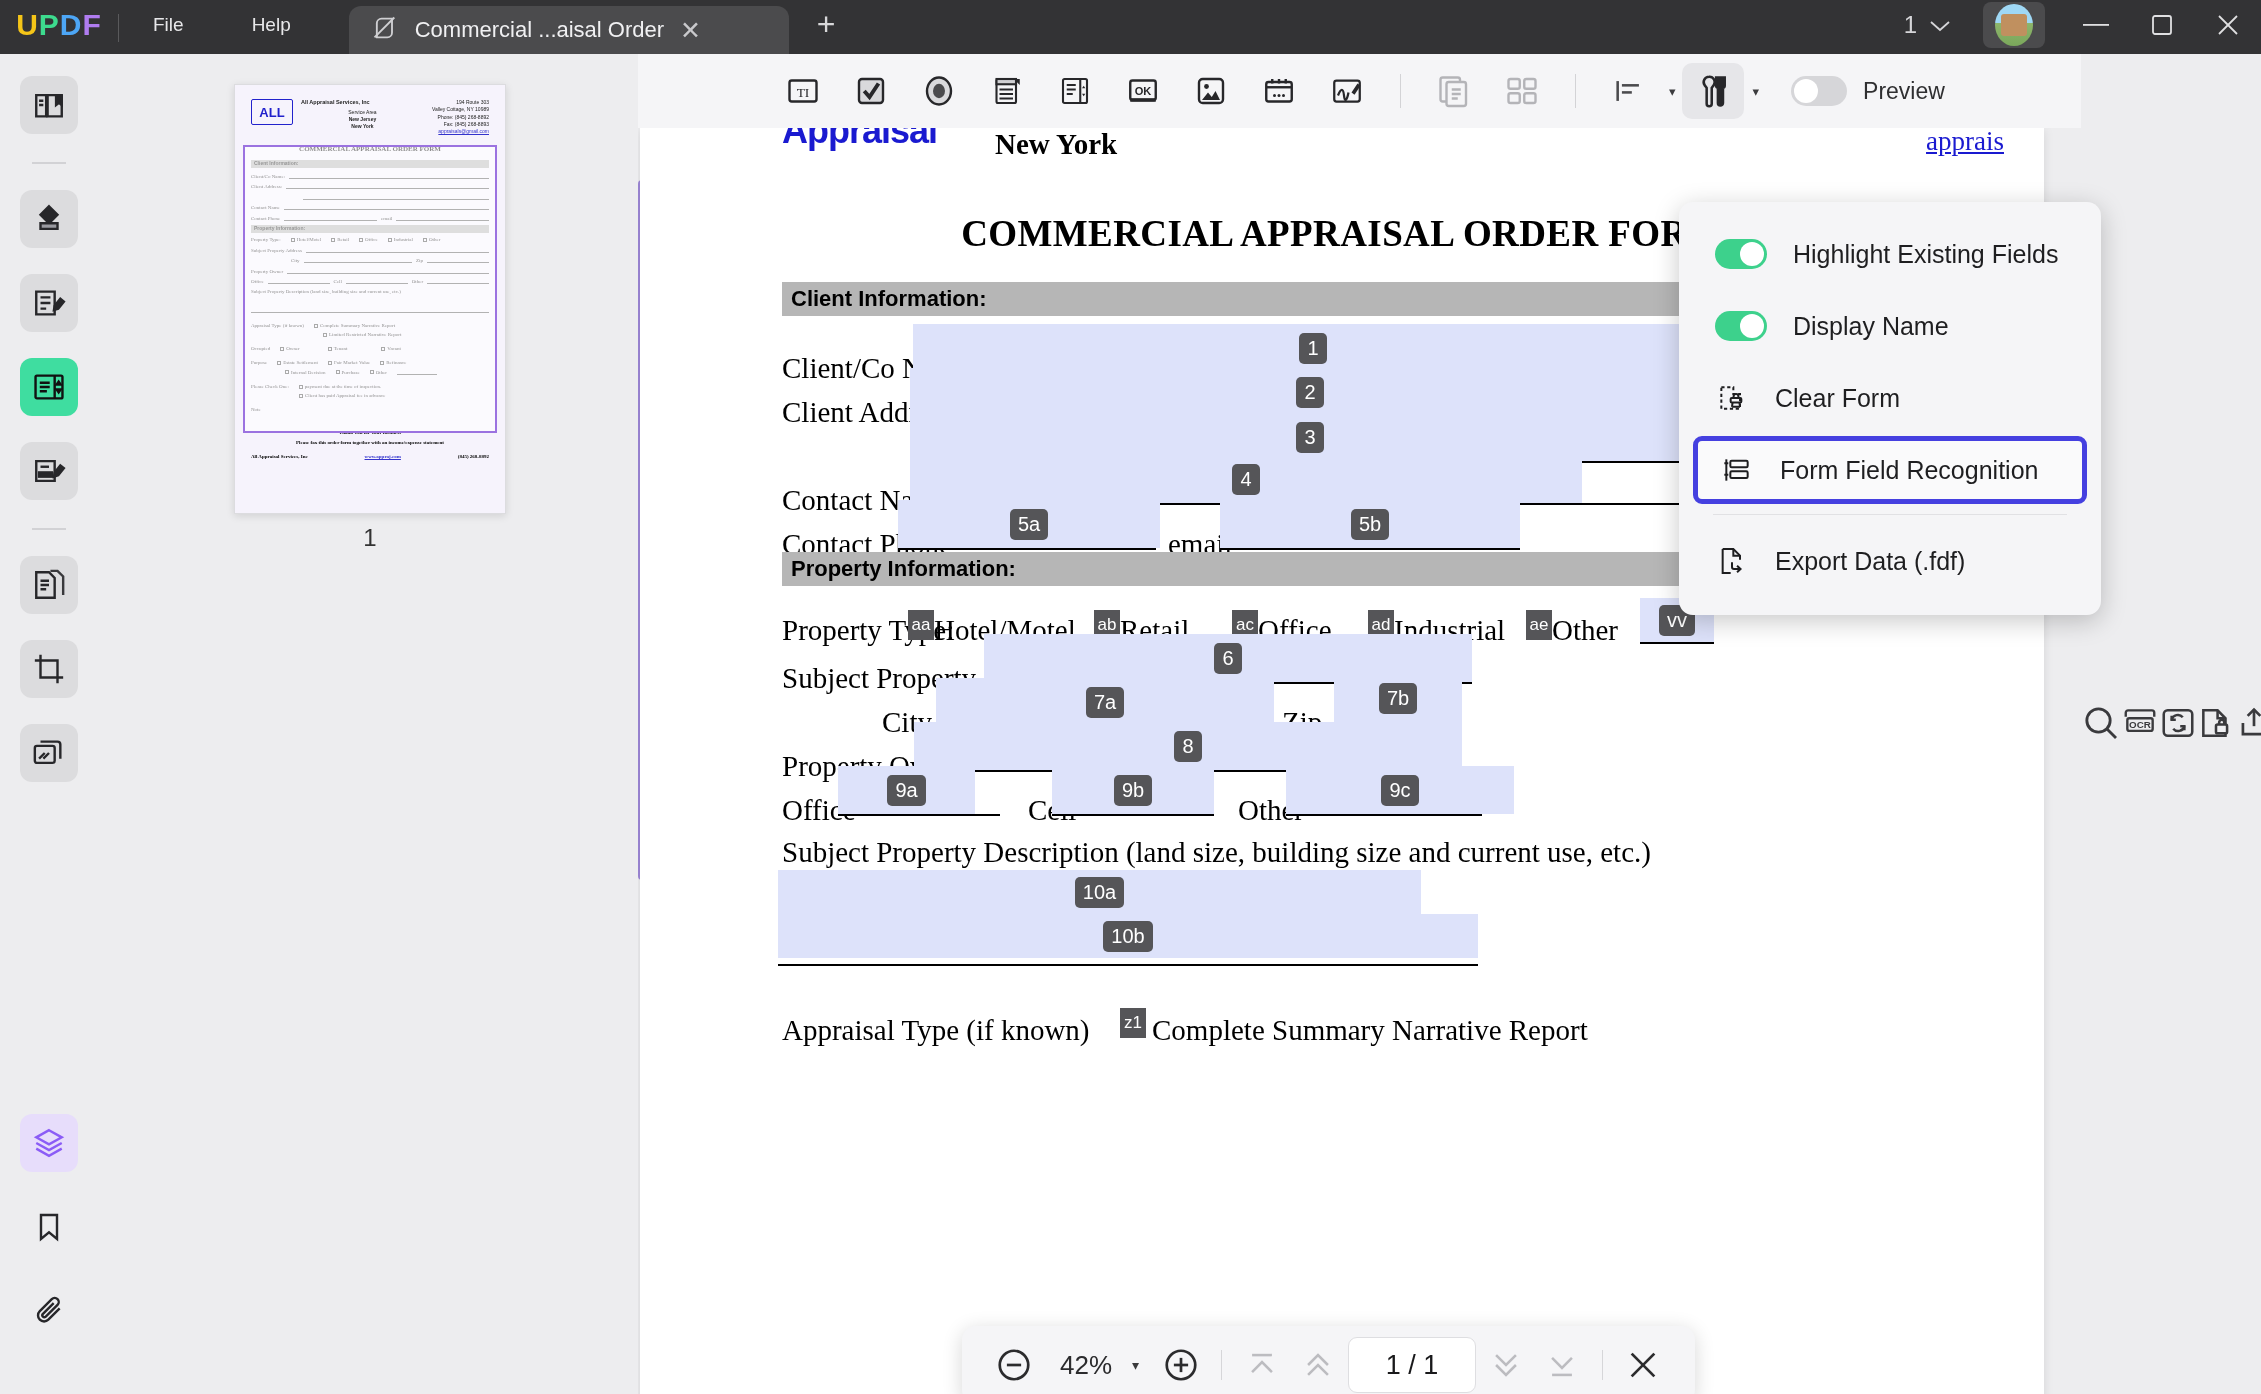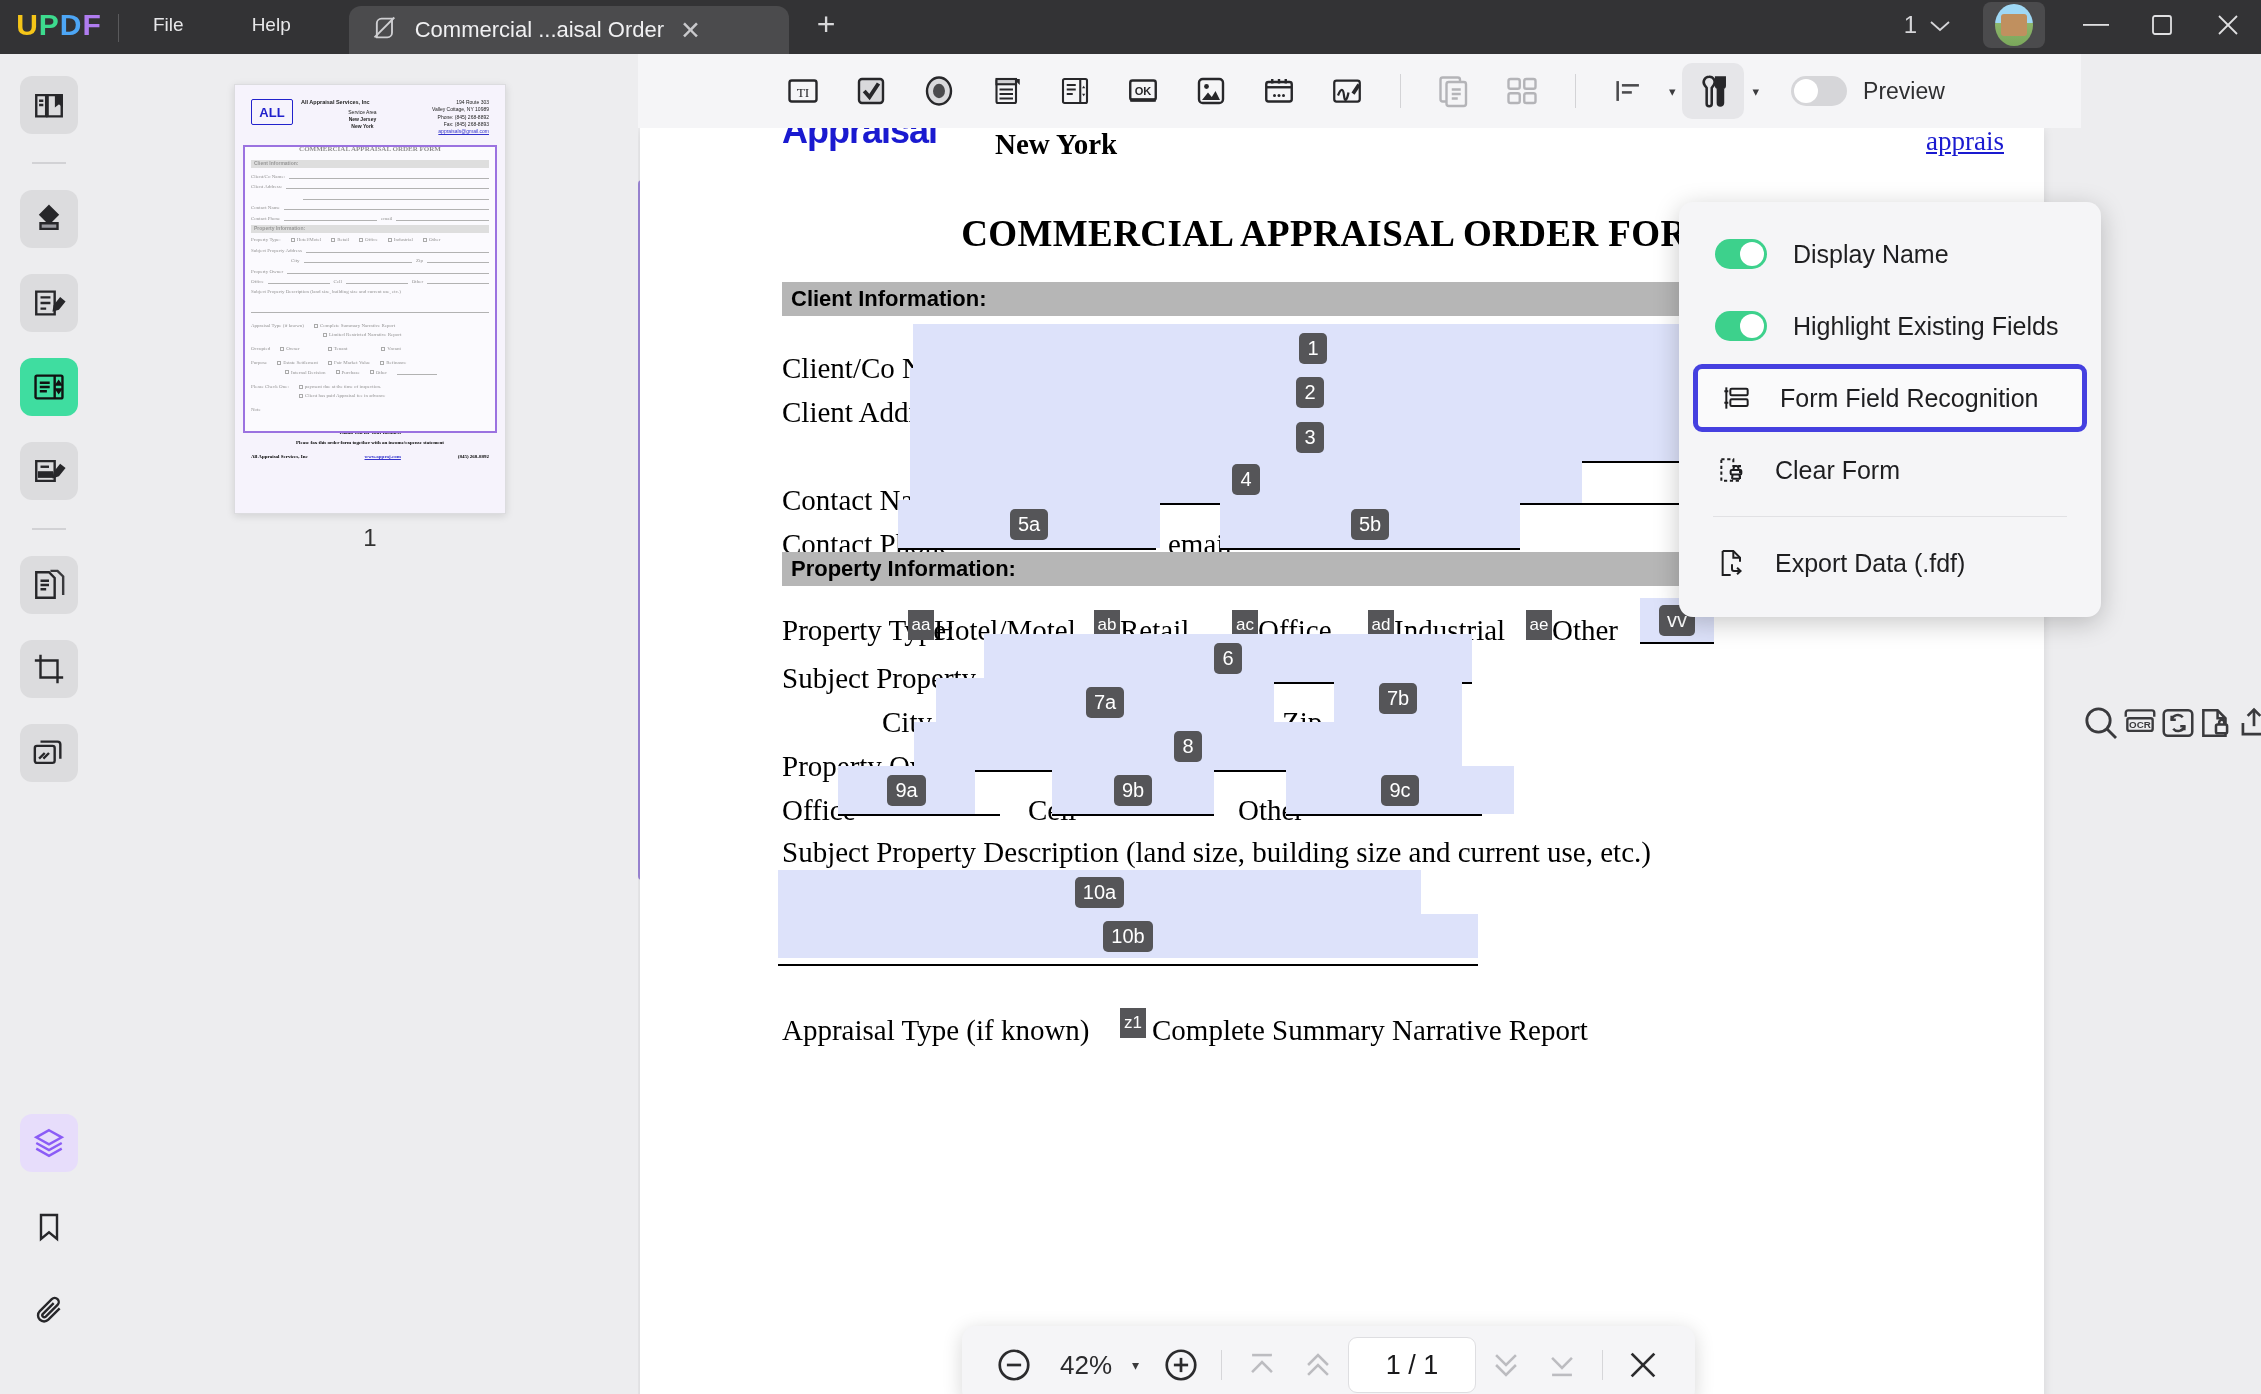--- a/index.html
+++ b/index.html
@@ -984,47 +984,47 @@
         <path d="M4 5h16v11H13l-3 4-.4-4H4z"></path>
           <path d="M7.5 9h9M7.5 12h6"></path>
       </svg>
     </div>
     <div style="height:30px"></div>
   </div>
 
   <div class="dropdown">
     <div class="dd-item">
       <div class="tgl-on"></div>
-      <span>Display Name</span>
+      <span>Highlight Existing Fields</span>
     </div>
     <div class="dd-item">
       <div class="tgl-on"></div>
-      <span>Highlight Existing Fields</span>
+      <span>Display Name</span>
+    </div>
+    <div class="dd-item">
+      <span class="dd-icon">
+        <svg width="32" height="32" viewBox="0 0 24 24" fill="none" stroke="#1e1e20" stroke-width="1.5">
+          <path d="M4 4h9v5h5v11H4z" stroke-dasharray="2.4 2"></path>
+          <rect x="11" y="12" width="8" height="3.4" rx=".8"></rect>
+          <path d="M12 18.6h6M12.4 15.4l-.4 3.2M17.6 15.4l.4 3.2"></path>
+          <path d="M13.2 12v-1.2a1.8 1.8 0 0 1 3.6 0V12"></path>
+        </svg>
+      </span>
+      <span>Clear Form</span>
     </div>
     <div class="dd-item hl">
       <span class="dd-icon">
         <svg width="32" height="32" viewBox="0 0 24 24" fill="none" stroke="#1e1e20" stroke-width="1.5">
           <path d="M4 4v16"></path>
             <rect x="7" y="5" width="13" height="5" rx="1"></rect>
             <rect x="7" y="13" width="13" height="5" rx="1"></rect>
           <path d="M2.5 7h3M2.5 15.5h3"></path>
         </svg>
       </span>
       <span>Form Field Recognition</span>
-    </div>
-    <div class="dd-item">
-      <span class="dd-icon">
-        <svg width="32" height="32" viewBox="0 0 24 24" fill="none" stroke="#1e1e20" stroke-width="1.5">
-          <path d="M4 4h9v5h5v11H4z" stroke-dasharray="2.4 2"></path>
-          <rect x="11" y="12" width="8" height="3.4" rx=".8"></rect>
-          <path d="M12 18.6h6M12.4 15.4l-.4 3.2M17.6 15.4l.4 3.2"></path>
-          <path d="M13.2 12v-1.2a1.8 1.8 0 0 1 3.6 0V12"></path>
-        </svg>
-      </span>
-      <span>Clear Form</span>
     </div>
     <div class="dd-sep"></div>
     <div class="dd-item">
       <span class="dd-icon">
         <svg width="32" height="32" viewBox="0 0 24 24" fill="none" stroke="#1e1e20" stroke-width="1.5">
           <path d="M5 3h8l5 5v3"></path>
             <path d="M5 3v18h6"></path>
             <path d="M13 3v5h5"></path>
           <path d="M12 13v3.5A1.5 1.5 0 0 0 13.5 18H18"></path>
             <polyline points="15.8,15.6 18.4,18 15.8,20.4"></polyline>

